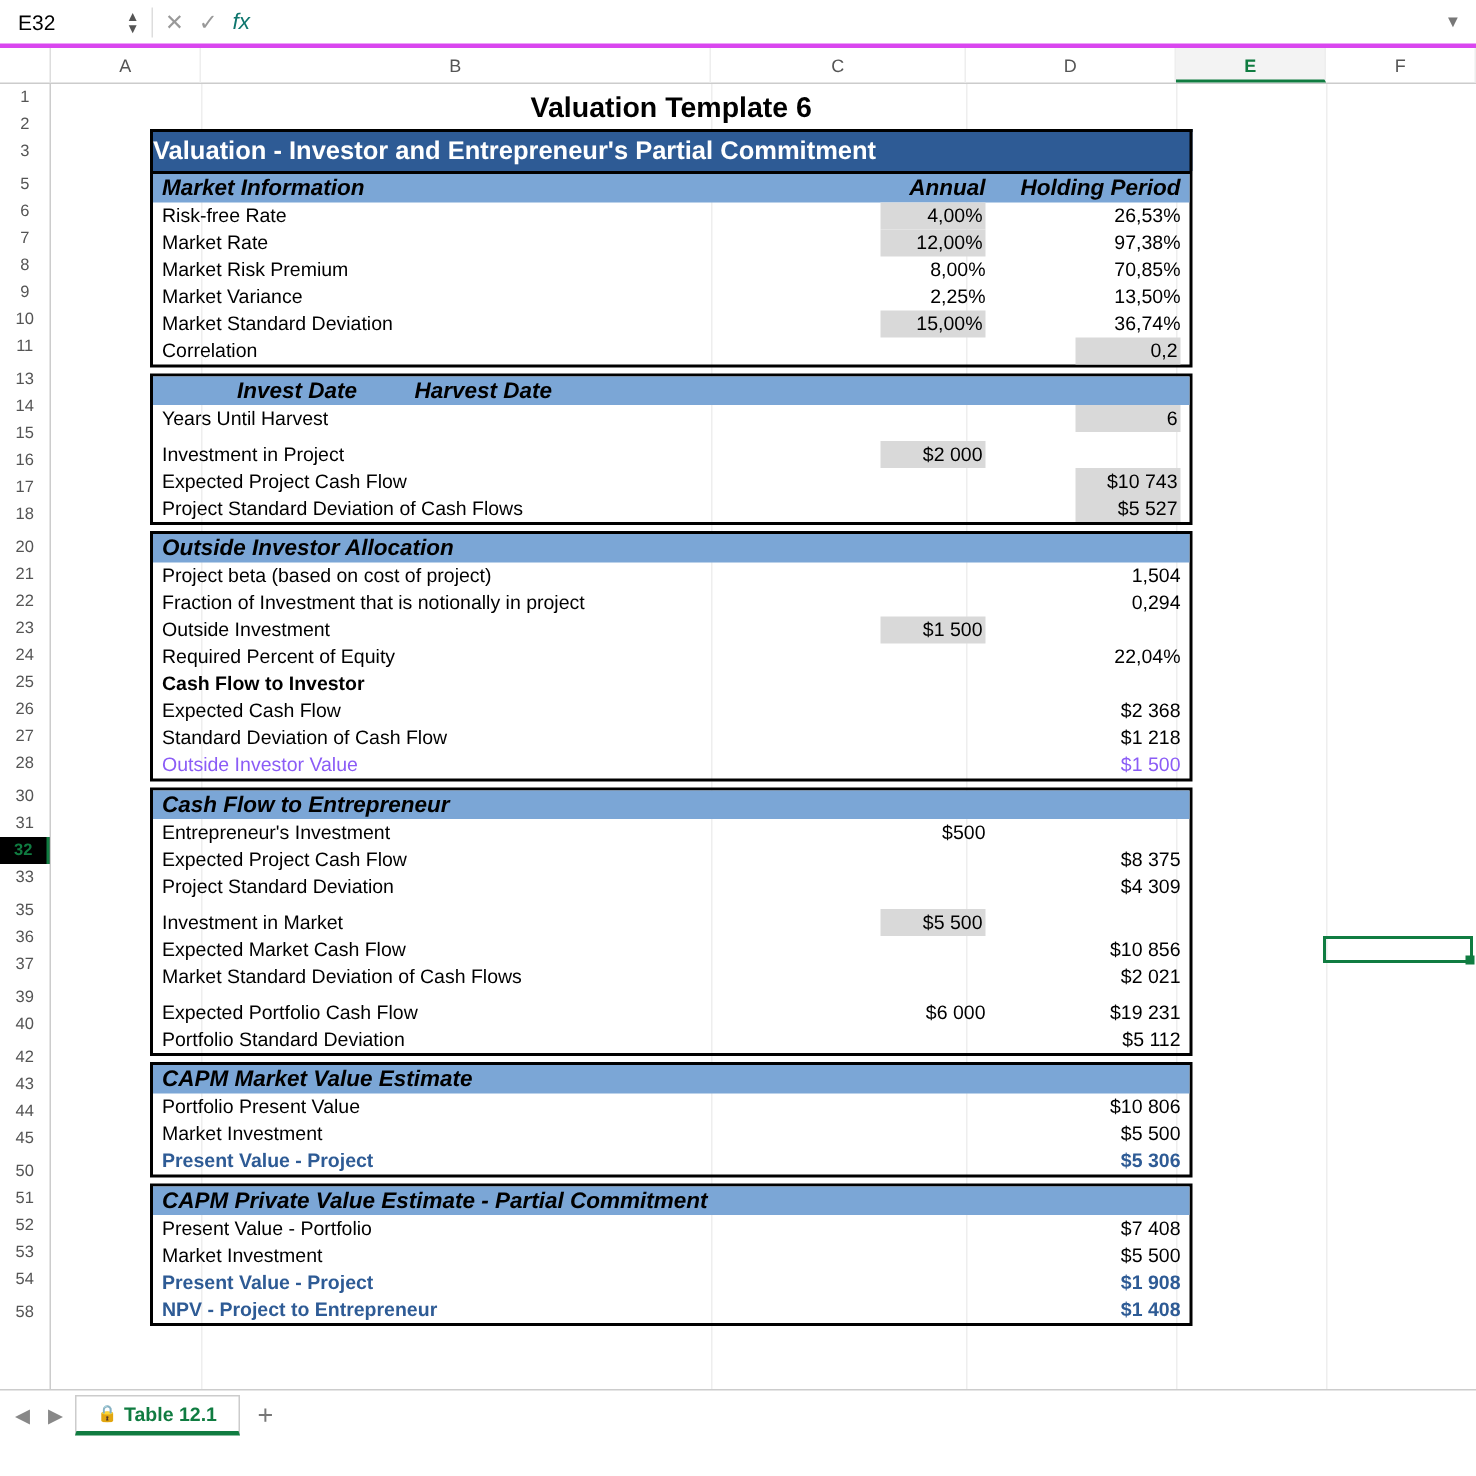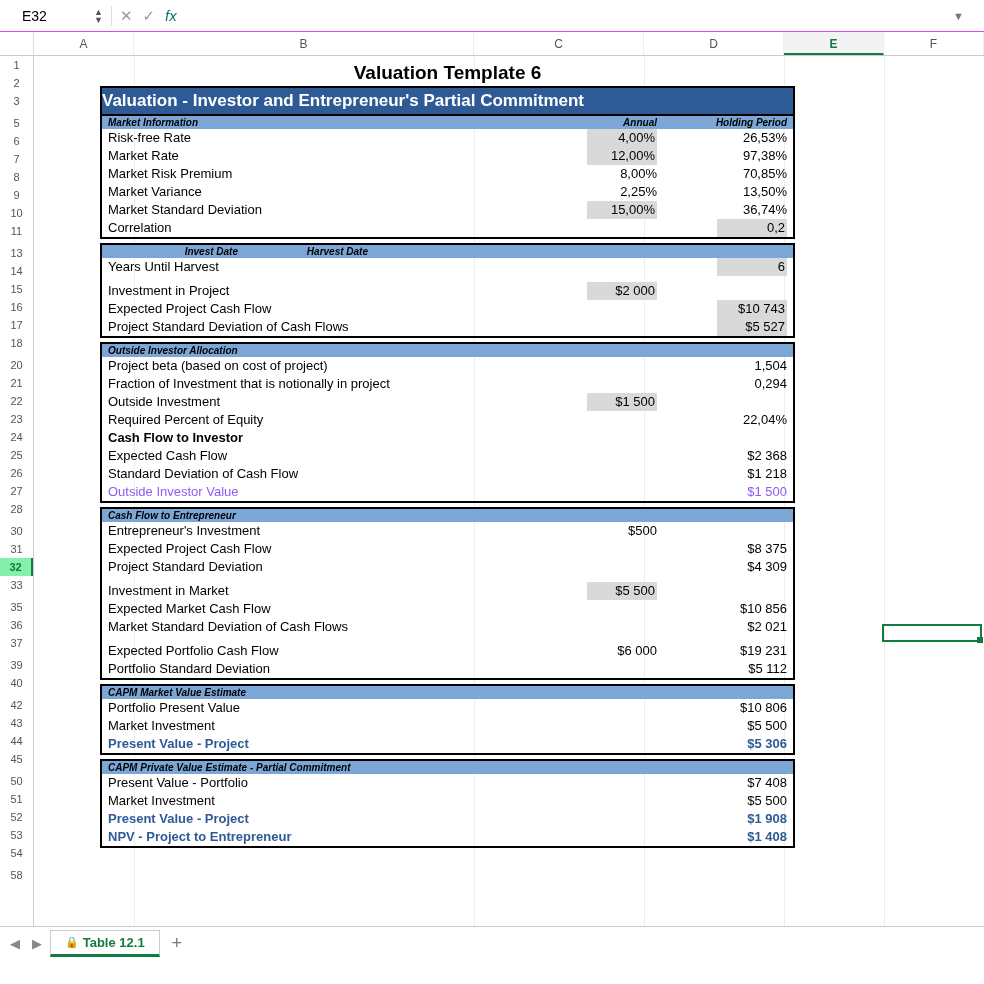--- a/index.html
+++ b/index.html
@@ -1,48 +1,48 @@
 <!DOCTYPE html>
 <html><head>
 <meta charset="utf-8">
 <style>
 * { box-sizing: border-box; margin: 0; padding: 0; }
 body { font-family: Arial, Helvetica, sans-serif; font-size: 13px; background: #fff; color: #000; }
 
-.formula-bar { display: flex; align-items: center; height: 32px; border-bottom: 1px solid #d946ef; padding: 0 16px; gap: 8px; }
+.formula-bar { display: flex; align-items: center; height: 32px; border-bottom: 3px solid #d946ef; padding: 0 6px; gap: 8px; }
 .cell-ref { width: 70px; font-size: 14px; padding-left: 6px; }
 .fb-icons { display: flex; align-items: center; gap: 10px; color: #999; }
 .fb-stepper { display: flex; flex-direction: column; line-height: 8px; font-size: 9px; color: #555; }
 .fb-divider { width: 1px; height: 20px; background: #ddd; }
 .fx { font-style: italic; font-family: Liberation Sans, sans-serif; color: #0f766e; font-size: 15px; }
 .fb-input { flex: 1; }
 .fb-collapse { color: #777; font-size: 11px; padding-right: 4px; }
 
 .col-headers { display: flex; height: 24px; border-bottom: 1px solid #ccc; font-size: 12px; color: #555; }
 .corner { width: 34px; border-right: 1px solid #ddd; }
 .ch { text-align: center; line-height: 24px; border-right: 1px solid #eee; }
 .ch.active { color: #107c41; border-bottom: 2px solid #107c41; font-weight: 600; background: #f3f3f3; }
 
 .sheet-body { display: flex; height: 870px; overflow: hidden; }
 .row-headers { width: 34px; border-right: 1px solid #ccc; font-size: 11px; color: #555; text-align: center; }
 .rh { height: 18px; line-height: 18px; }
-.rh.active { color: #107c41; border-right: 2px solid #107c41; font-weight: 600; background: #86efac; }
+.rh.active { color: #107c41; border-right: 2px solid #107c41; font-weight: 600; background: #000000; }
 .rh.gap { height: 4px; line-height: 4px; }
 
 .grid-area { position: relative; flex: 1; }
 .grid-lines { position: absolute; inset: 0; pointer-events: none; }
 .vline { position: absolute; top: 0; bottom: 0; width: 1px; background: #eee; }
 
 .content { position: absolute; left: 66px; top: 6px; width: 695px; }
 .title-main { text-align: center; font-weight: 700; font-size: 19px; margin-bottom: 2px; }
 .title-bar { background: #2e5b95; color: #fff; text-align: left; font-weight: 700; font-size: 17px; padding: 3px 0; border: 2px solid #000; border-bottom: none; }
 
 .section { border: 2px solid #000; margin-top: 4px; }
 .section:first-of-type { margin-top: 0; }
-.sec-head { background: #7ba6d6; display: flex; font-style: italic; font-weight: 700; padding: 1px 6px; font-size: 10px; }
+.sec-head { background: #7ba6d6; display: flex; font-style: italic; font-weight: 700; padding: 1px 6px; font-size: 15px; }
 .sec-head .h1 { flex: 1; }
 .sec-head .h2 { width: 130px; text-align: right; }
 .sec-head .h3 { width: 130px; text-align: right; }
 .row { display: flex; padding: 0 6px; font-size: 13px; line-height: 18px; }
 .row .lbl { flex: 1; }
 .row .c1 { width: 130px; text-align: right; }
 .row .c2 { width: 130px; text-align: right; }
 .row .grey { background: #d9d9d9; padding: 0 2px; display: inline-block; min-width: 70px; }
 .row.bold { font-weight: 700; }
 .row.blue { color: #2e5b95; font-weight: 700; }

